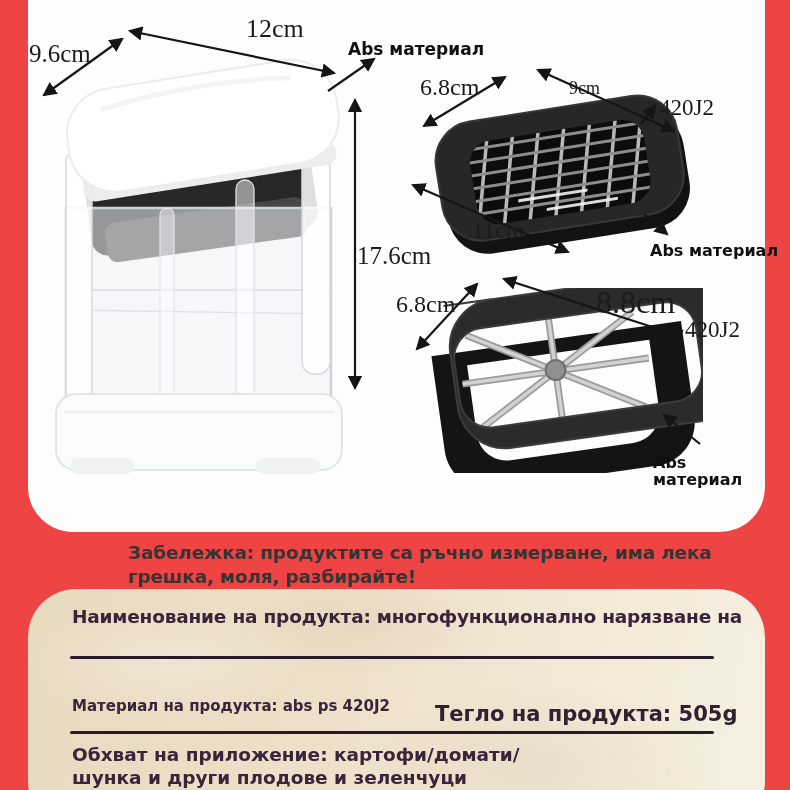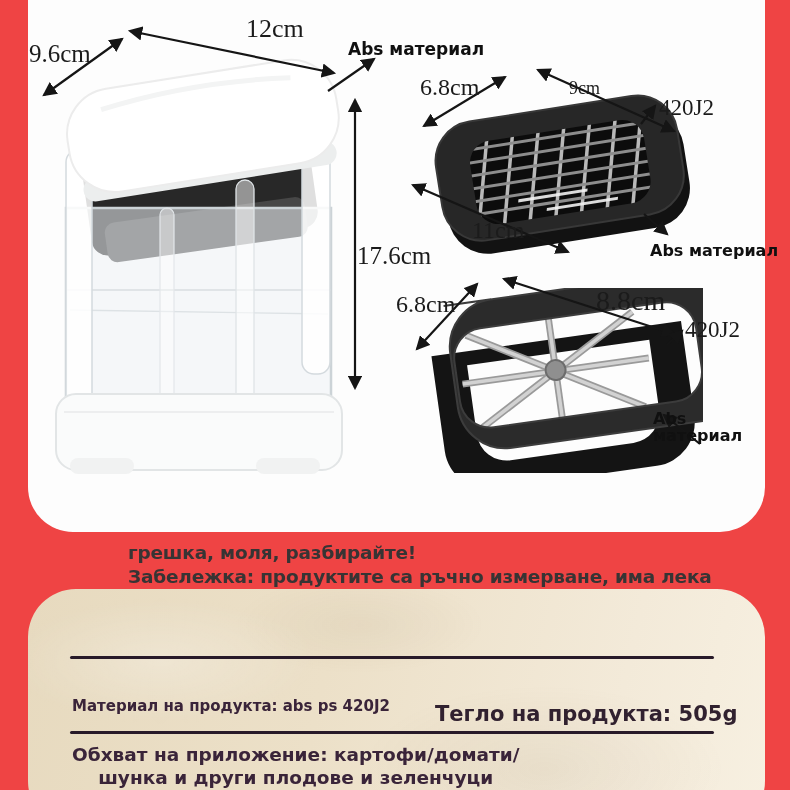--- a/index.html
+++ b/index.html
@@ -49,21 +49,21 @@
   .info-material{
     position:absolute;left:44px;top:108px;
     color:#3a2439;font-weight:bold;font-size:15px;white-space:nowrap;
   }
   .info-weight{
     position:absolute;left:407px;top:101px;
     color:#31212f;font-weight:bold;font-size:21px;white-space:nowrap;margin-top:12px;
   }
   .info-scope{
     position:absolute;left:44px;top:154px;
-    color:#3a2439;font-weight:bold;font-size:18.5px;line-height:23px;white-space:nowrap;text-align:center;
+    color:#3a2439;font-weight:bold;font-size:18.5px;line-height:23px;white-space:nowrap;
   }
 </style>
 </head>
 <body>
 
 <div class="page">
 
   <div class="photo-panel"></div>
 
   <svg class="abs-layer" style="left:40px;top:58px;width:320px;height:455px" viewBox="0 0 320 455">
@@ -186,35 +186,36 @@
   <div class="mat" style="left:348px;top:41px;font-size:17px">Abs материал</div>
   <div class="dim" style="left:357px;top:243px;font-size:25px">17.6cm</div>
 
   <div class="dim" style="left:420px;top:75px;font-size:24px">6.8cm</div>
   <div class="dim" style="left:569px;top:79px;font-size:18px">9cm</div>
   <div class="dim" style="left:659px;top:96px;font-size:23px">420J2</div>
   <div class="dim" style="left:472px;top:218px;font-size:24px">11cm</div>
   <div class="mat" style="left:650px;top:242px">Abs материал</div>
 
   <div class="dim" style="left:396px;top:292px;font-size:24px">6.8cm</div>
-  <div class="dim" style="left:596px;top:286px;font-size:28px">8.8cm</div>
+  <div class="dim" style="left:596px;top:286px;font-size:32px">8.8cm</div>
   <div class="dim" style="left:685px;top:318px;font-size:23px">420J2</div>
-  <div class="mat" style="left:653px;top:410px">
+  <div class="mat" style="left:653px;top:454px">
     <div>Abs</div>
     <div>материал</div>
   </div>
 
   <div class="note">
+    <div>Забележка: продуктите са ръчно измерване, има лека</div>
     <div>грешка, моля, разбирайте!</div>
-    <div>Забележка: продуктите са ръчно измерване, има лека</div>
   </div>
 
   <div class="info-panel">
     <div class="tex"></div>
     <div class="info-title">
+      <div>Наименование на продукта: многофункционално нарязване на</div>
     </div>
     <div class="divider" style="top:67px"></div>
     <div class="info-material">Материал на продукта: abs ps 420J2</div>
     <div class="info-weight">Тегло на продукта: 505g</div>
     <div class="divider" style="top:142px"></div>
     <div class="info-scope">
       <div>Обхват на приложение: картофи/домати/</div>
       <div>шунка и други плодове и зеленчуци</div>
     </div>
   </div>

